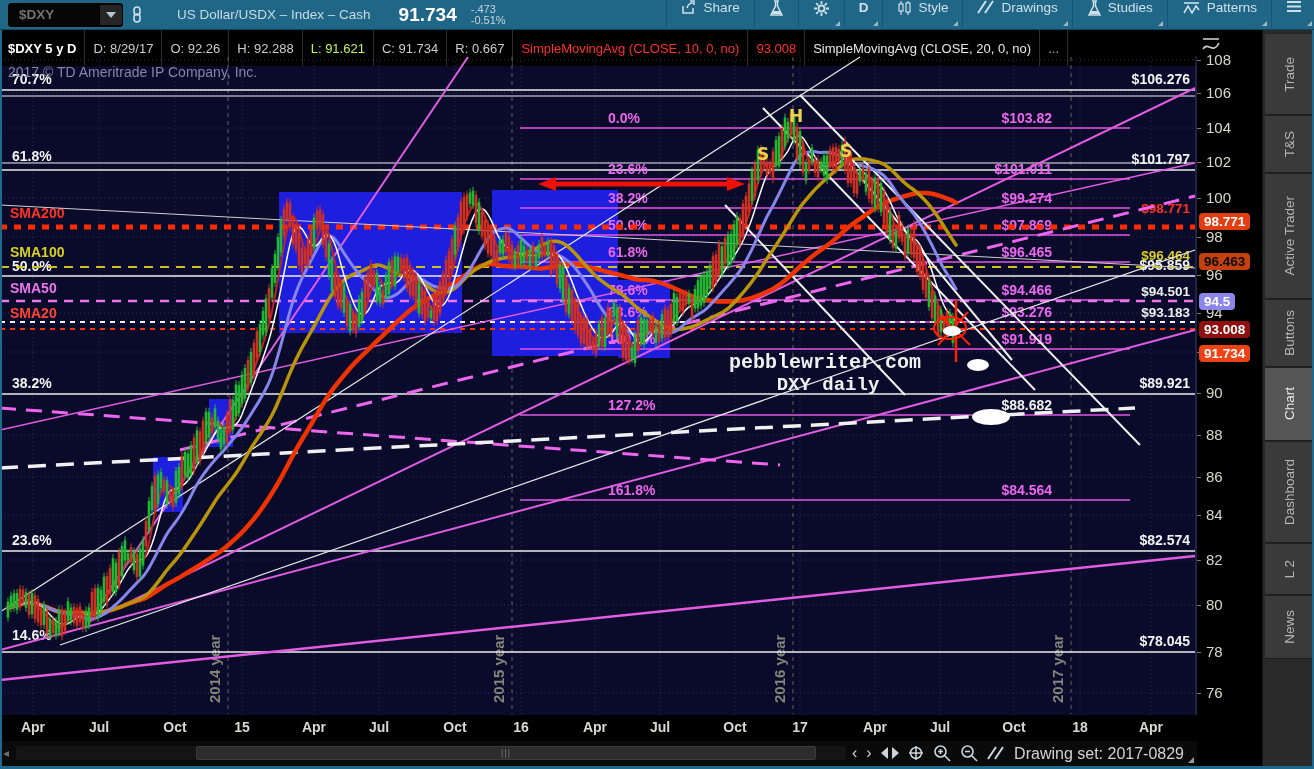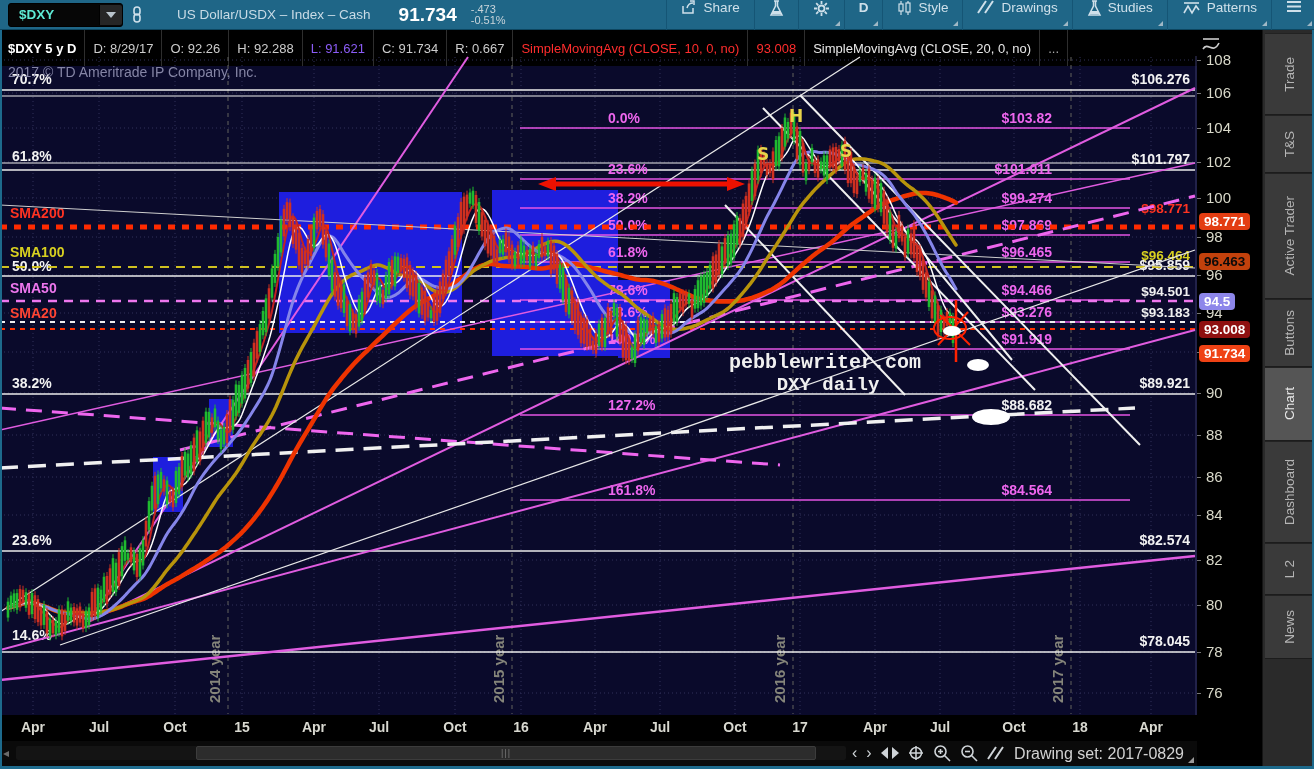--- a/index.html
+++ b/index.html
@@ -4,21 +4,21 @@
 <style>
   html,body{margin:0;padding:0;background:#000;}
   .page{position:relative;width:1314px;height:769px;background:#04041c;overflow:hidden;
         font-family:"Liberation Sans",sans-serif;-webkit-font-smoothing:antialiased;}
   
   .toolbar{position:absolute;top:0;left:0;width:1314px;height:30px;background:#1f6687;
            border-bottom:1px solid #0d4660;display:flex;align-items:center;color:#cfe0ea;
            font-size:13.5px;box-sizing:border-box;}
   .symbol-combo{display:flex;align-items:center;margin-left:8px;background:#060606;border:1px solid #000;
                 border-radius:3px;height:22px;}
-  .symbol-combo .sym{color:#5eead4;font-weight:bold;padding:0 10px;min-width:70px;}
+  .symbol-combo .sym{color:#737373;font-weight:bold;padding:0 10px;min-width:70px;}
   .dd-btn{width:22px;height:20px;background:#262626;border-left:1px solid #000;display:flex;
           align-items:center;justify-content:center;border-radius:0 2px 2px 0;}
   .dd-btn i{width:0;height:0;border-left:5px solid transparent;border-right:5px solid transparent;
             border-top:6px solid #b9c4cc;}
   .tb-icon{display:flex;align-items:center;justify-content:center;padding:0 7px;height:100%;}
   .desc{margin-left:26px;color:#c9dbe6;}
   .price-big{margin-left:28px;font-size:19px;font-weight:bold;color:#fff;}
   .chg{margin-left:14px;display:flex;flex-direction:column;font-size:11px;line-height:11px;color:#c9d4da;}
   .sep{width:1px;height:30px;background:#155575;margin:0 2px;}
   .tbtn{display:flex;align-items:flex-start;gap:6px;padding:0 12px;height:100%;position:relative;color:#cfe0ea;}
@@ -168,21 +168,21 @@
         </svg>
     </div>
   </div>
 
   <div class="chart-col">
     <div class="chart-header" id="chartHeader">
         <div class="ch-cell" style="color: rgb(255, 255, 255); font-weight: bold;">$DXY 5 y D</div>
         <div class="ch-cell" style="color: rgb(204, 204, 204);">D: 8/29/17</div>
         <div class="ch-cell" style="color: rgb(204, 204, 204);">O: 92.26</div>
         <div class="ch-cell" style="color: rgb(204, 204, 204);">H: 92.288</div>
-        <div class="ch-cell" style="color: #8b5cf6;">L: 91.621</div>
+        <div class="ch-cell" style="color: #bef264;">L: 91.621</div>
         <div class="ch-cell" style="color: rgb(204, 204, 204);">C: 91.734</div>
         <div class="ch-cell" style="color: rgb(204, 204, 204);">R: 0.667</div>
         <div class="ch-cell" style="color: rgb(255, 45, 45);">SimpleMovingAvg (CLOSE, 10, 0, no)</div>
         <div class="ch-cell" style="color: rgb(255, 45, 45);">93.008</div>
         <div class="ch-cell" style="color: rgb(232, 232, 232);">SimpleMovingAvg (CLOSE, 20, 0, no)</div>
         <div class="ch-cell" style="color: rgb(170, 170, 170);">...</div>
       </div>
     <svg id="chart" width="1197" height="659" viewBox="0 56 1197 659">
         <g>
           <line x1="0" y1="60" x2="1196" y2="60" stroke="#30305a" stroke-width="1" stroke-dasharray="1,3"></line>

